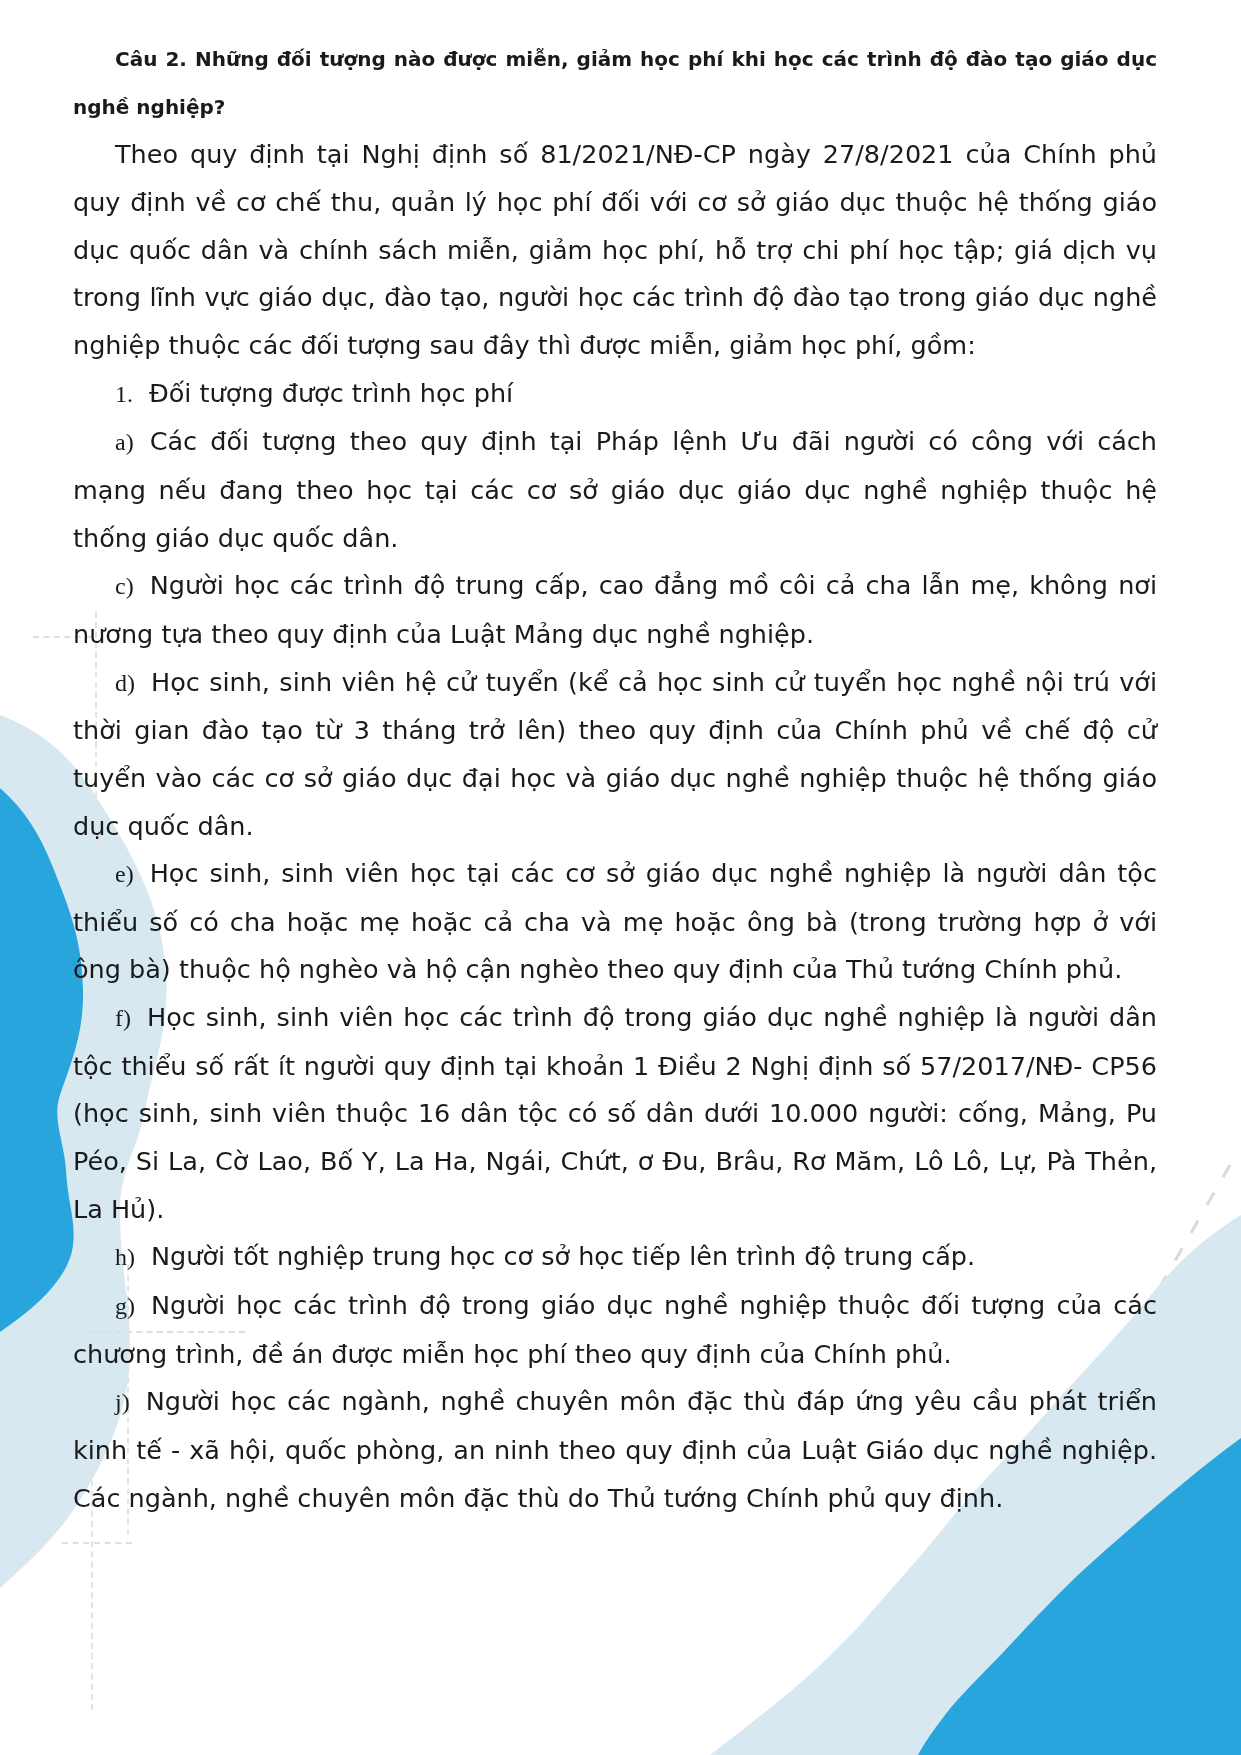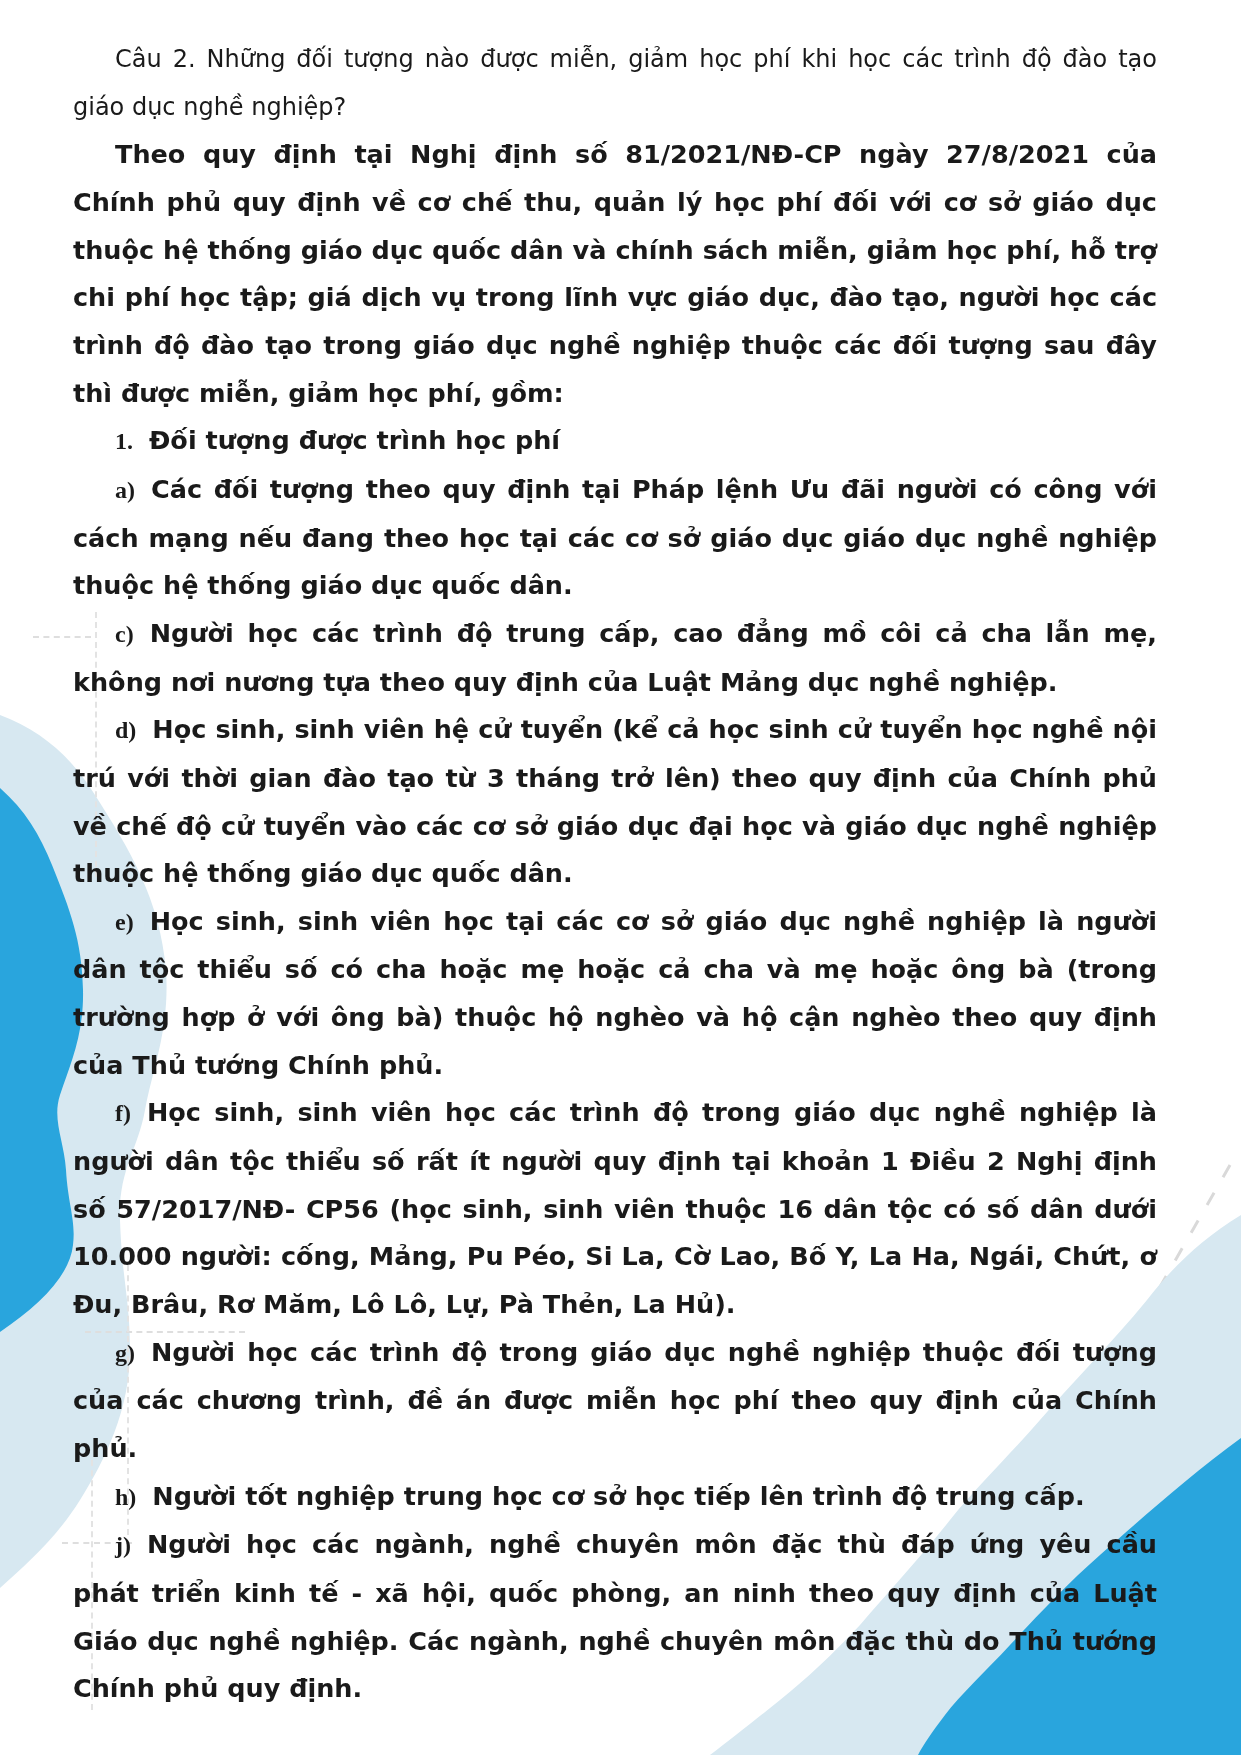--- a/index.html
+++ b/index.html
@@ -24,23 +24,23 @@
     left:0;top:0;width:1241px;
     padding:36px 84px 0 73px;
     box-sizing:border-box;
   }
   .para{
     margin:0;
     text-align:justify;
     text-indent:42px;
     font-size:25.5px;
     line-height:47.65px;
-    font-weight:700;
+    font-weight:400;
   }
-  .para.bold{font-weight:400;font-size:24px;}
+  .para.bold{font-weight:700;font-size:20px;}
   .marker{
     font-family:"Liberation Serif","DejaVu Serif",serif;
     font-size:24px;
     margin-right:16px;
   }
 </style>
 </head>
 <body style="color: rgb(26, 26, 26);">
 
 <svg id="deco-left" class="deco" width="180" height="900" viewBox="0 0 180 900" aria-hidden="true">
@@ -73,16 +73,16 @@
 
 <div id="doc">
     <p class="para bold"><span class="ptext">Câu 2. Những đối tượng nào được miễn, giảm học phí khi học các trình độ đào tạo giáo dục nghề nghiệp?</span></p>
     <p class="para"><span class="ptext">Theo quy định tại Nghị định số 81/2021/NĐ-CP ngày 27/8/2021 của Chính phủ quy định về cơ chế thu, quản lý học phí đối với cơ sở giáo dục thuộc hệ thống giáo dục quốc dân và chính sách miễn, giảm học phí, hỗ trợ chi phí học tập; giá dịch vụ trong lĩnh vực giáo dục, đào tạo, người học các trình độ đào tạo trong giáo dục nghề nghiệp thuộc các đối tượng sau đây thì được miễn, giảm học phí, gồm:</span></p>
     <p class="para"><span class="marker">1.</span><span class="ptext">Đối tượng được trình học phí</span></p>
     <p class="para"><span class="marker">a)</span><span class="ptext">Các đối tượng theo quy định tại Pháp lệnh Ưu đãi người có công với cách mạng nếu đang theo học tại các cơ sở giáo dục giáo dục nghề nghiệp thuộc hệ thống giáo dục quốc dân.</span></p>
     <p class="para"><span class="marker">c)</span><span class="ptext">Người học các trình độ trung cấp, cao đẳng mồ côi cả cha lẫn mẹ, không nơi nương tựa theo quy định của Luật Mảng dục nghề nghiệp.</span></p>
     <p class="para"><span class="marker">d)</span><span class="ptext">Học sinh, sinh viên hệ cử tuyển (kể cả học sinh cử tuyển học nghề nội trú với thời gian đào tạo từ 3 tháng trở lên) theo quy định của Chính phủ về chế độ cử tuyển vào các cơ sở giáo dục đại học và giáo dục nghề nghiệp thuộc hệ thống giáo dục quốc dân.</span></p>
     <p class="para"><span class="marker">e)</span><span class="ptext">Học sinh, sinh viên học tại các cơ sở giáo dục nghề nghiệp là người dân tộc thiểu số có cha hoặc mẹ hoặc cả cha và mẹ hoặc ông bà (trong trường hợp ở với ông bà) thuộc hộ nghèo và hộ cận nghèo theo quy định của Thủ tướng Chính phủ.</span></p>
     <p class="para"><span class="marker">f)</span><span class="ptext">Học sinh, sinh viên học các trình độ trong giáo dục nghề nghiệp là người dân tộc thiểu số rất ít người quy định tại khoản 1 Điều 2 Nghị định số 57/2017/NĐ- CP56 (học sinh, sinh viên thuộc 16 dân tộc có số dân dưới 10.000 người: cống, Mảng, Pu Péo, Si La, Cờ Lao, Bố Y, La Ha, Ngái, Chứt, ơ Đu, Brâu, Rơ Măm, Lô Lô, Lự, Pà Thẻn, La Hủ).</span></p>
+    <p class="para"><span class="marker">h)</span><span class="ptext">Người tốt nghiệp trung học cơ sở học tiếp lên trình độ trung cấp.</span></p>
     <p class="para"><span class="marker">g)</span><span class="ptext">Người học các trình độ trong giáo dục nghề nghiệp thuộc đối tượng của các chương trình, đề án được miễn học phí theo quy định của Chính phủ.</span></p>
-    <p class="para"><span class="marker">h)</span><span class="ptext">Người tốt nghiệp trung học cơ sở học tiếp lên trình độ trung cấp.</span></p>
     <p class="para"><span class="marker">j)</span><span class="ptext">Người học các ngành, nghề chuyên môn đặc thù đáp ứng yêu cầu phát triển kinh tế - xã hội, quốc phòng, an ninh theo quy định của Luật Giáo dục nghề nghiệp. Các ngành, nghề chuyên môn đặc thù do Thủ tướng Chính phủ quy định.</span></p>
   </div>
 
 </body></html>

